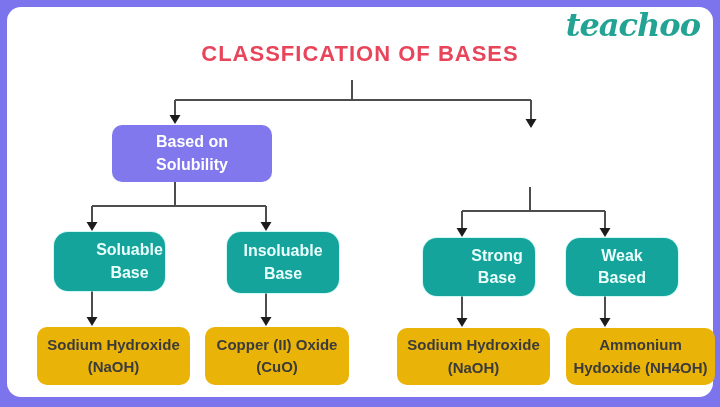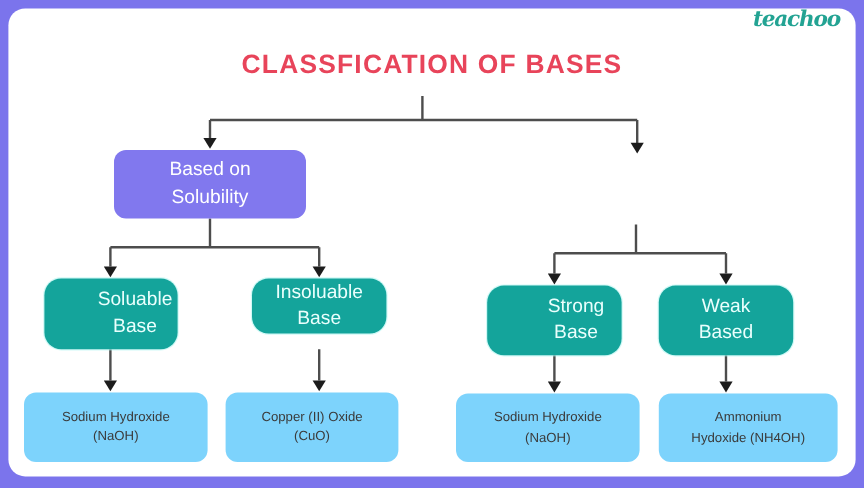--- a/index.html
+++ b/index.html
@@ -8,40 +8,40 @@
     position: relative; width: 720px; height: 407px;
     background: #7b74ec; overflow: hidden;
   }
   .panel {
     position: absolute; left: 7px; top: 7px; right: 7px; bottom: 10px;
     background: #ffffff; border-radius: 14px;
   }
   .logo {
     position: absolute; top: 6px; right: 20px;
     font-family: "DejaVu Serif", serif; font-style: italic; font-weight: 700;
-    font-size: 18px; color: #23a393; letter-spacing: -1px;
+    font-size: 32px; color: #23a393; letter-spacing: -1px;
   }
   .title {
     position: absolute; left: 0; right: 0; top: 41px; text-align: center;
     color: #e8445a; font-weight: 700; font-size: 22px; letter-spacing: 1px;
   }
   svg.connectors { position: absolute; left: 0; top: 0; width: 720px; height: 407px; pointer-events: none; }
   .box {
     position: absolute; display: flex; align-items: center; justify-content: center;
-    text-align: center; font-weight: 400; white-space: pre-line; line-height: 1.4;
+    text-align: center; font-weight: 700; white-space: pre-line; line-height: 1.4; margin-left: 17px;
   }
   .cat  { background: #8178ee; color: #ffffff; border-radius: 10px; font-size: 16px; }
   .typ  { background: #14a49b; color: #eafffd; border-radius: 14px; font-size: 16px;
           box-shadow: 0 0 0 1px rgba(170,244,238,0.55); }
-  .ex   { background: #7dd3fc; color: #3b3b3b; border-radius: 10px; font-size: 11px; line-height: 1.5; }
+  .ex   { background: #eab308; color: #3b3b3b; border-radius: 10px; font-size: 15px; line-height: 1.5; }
 
   .cat1 { left: 95px;  top: 125px; width: 160px; height: 57px; }
   .cat2 { left: 447px; top: 129px; width: 167px; height: 58px; }
   .typ1 { left: 37px;  top: 232px; width: 111px; height: 59px; padding-left: 40px; }
-  .typ2 { left: 210px; top: 232px; width: 112px; height: 46px; }
+  .typ2 { left: 210px; top: 232px; width: 112px; height: 61px; }
   .typ3 { left: 406px; top: 238px; width: 112px; height: 58px; padding-left: 36px; }
   .typ4 { left: 549px; top: 238px; width: 112px; height: 58px; }
   .ex1  { left: 20px;  top: 327px; width: 153px; height: 58px; }
   .ex2  { left: 188px; top: 327px; width: 144px; height: 58px; }
   .ex3  { left: 380px; top: 328px; width: 153px; height: 57px; }
   .ex4  { left: 549px; top: 328px; width: 149px; height: 57px; }
 </style>
 </head>
 <body>
 

